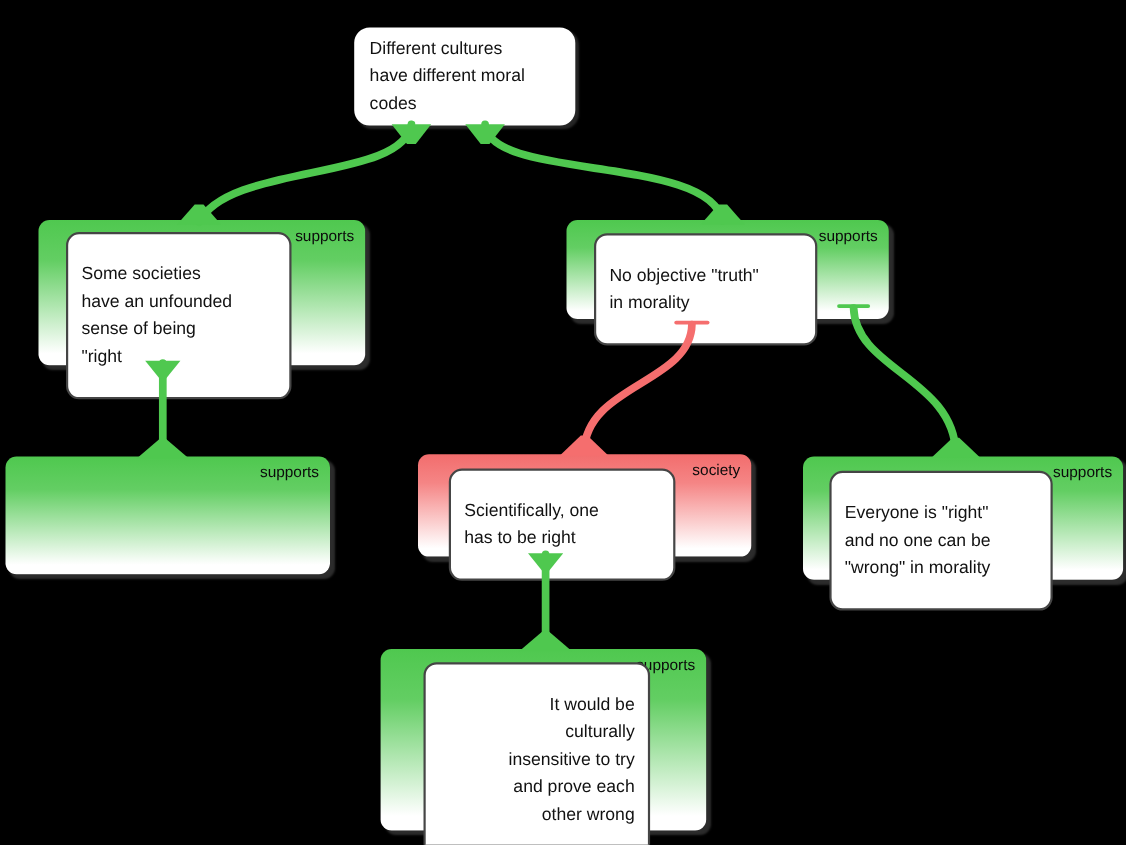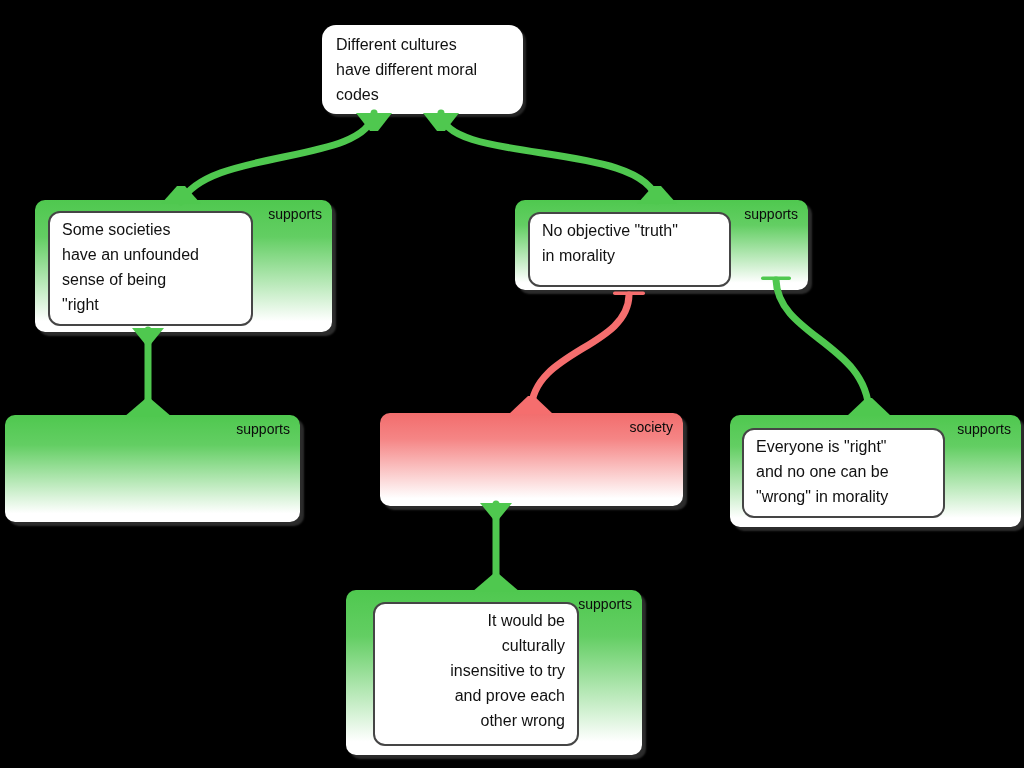--- a/index.html
+++ b/index.html
@@ -39,25 +39,26 @@
   }
   .rel{
     position:absolute;top:6px;right:10px;
     font-size:14px;color:#0b0b0b;
   }
   .claim{
     position:absolute;
     background:var(--claim-bg);
     border:2px solid #454545;
     border-radius:12px;
-    padding:4px 12px;
+    padding:24px 12px;
     box-sizing:border-box;
     font-size:16px;
     line-height:25px;
     color:var(--text);
+    margin-left:12px;
   }
   .claim-text{white-space:pre-line;}
   .root-claim{
     position:absolute;
     left:322px;top:25px;width:201px;min-height:88px;
     background:var(--claim-bg);
     border:none;
     border-radius:14px;
     padding:7px 14px;
     box-sizing:border-box;
@@ -133,20 +134,24 @@
 in morality</span>
     </div>
   </div>
 
   <div class="group support" style="left:5px;top:415px;width:295px;height:107px;">
     <span class="rel">supports</span>
   </div>
 
   <div class="group oppose" style="left:380px;top:413px;width:303px;height:93px;">
     <span class="rel">society</span>
+    <div class="claim" style="left:16px;top:13px;width:206px;min-height:76px;">
+      <span class="claim-text">Scientifically, one
+has to be right</span>
+    </div>
   </div>
 
   <div class="group support" style="left:730px;top:415px;width:291px;height:112px;">
     <span class="rel">supports</span>
     <div class="claim" style="left:12px;top:13px;width:203px;min-height:90px;">
       <span class="claim-text">Everyone is "right"
 and no one can be
 "wrong" in morality</span>
     </div>
   </div>

